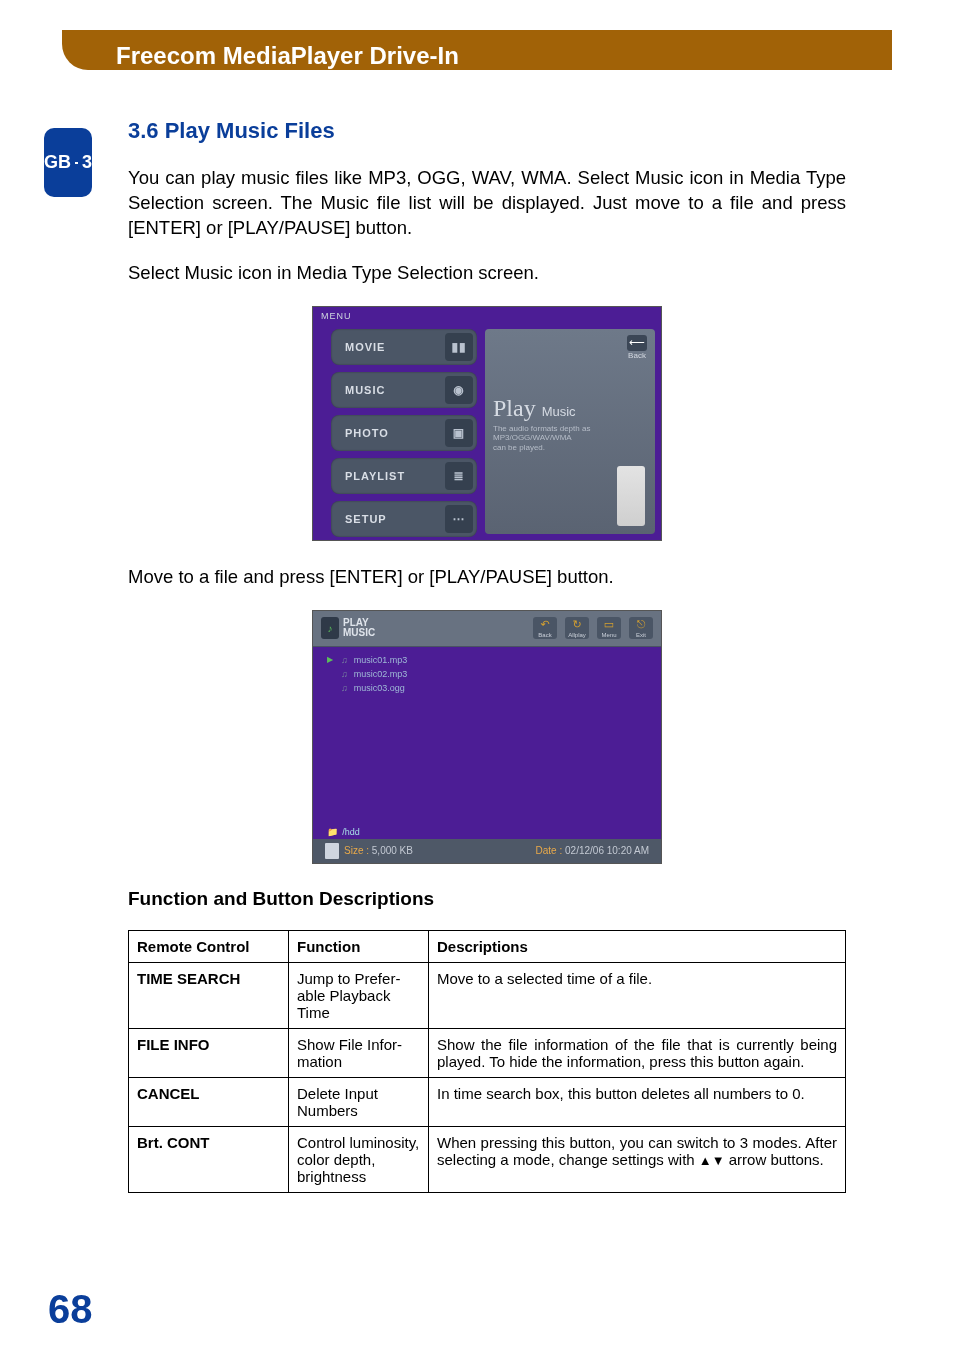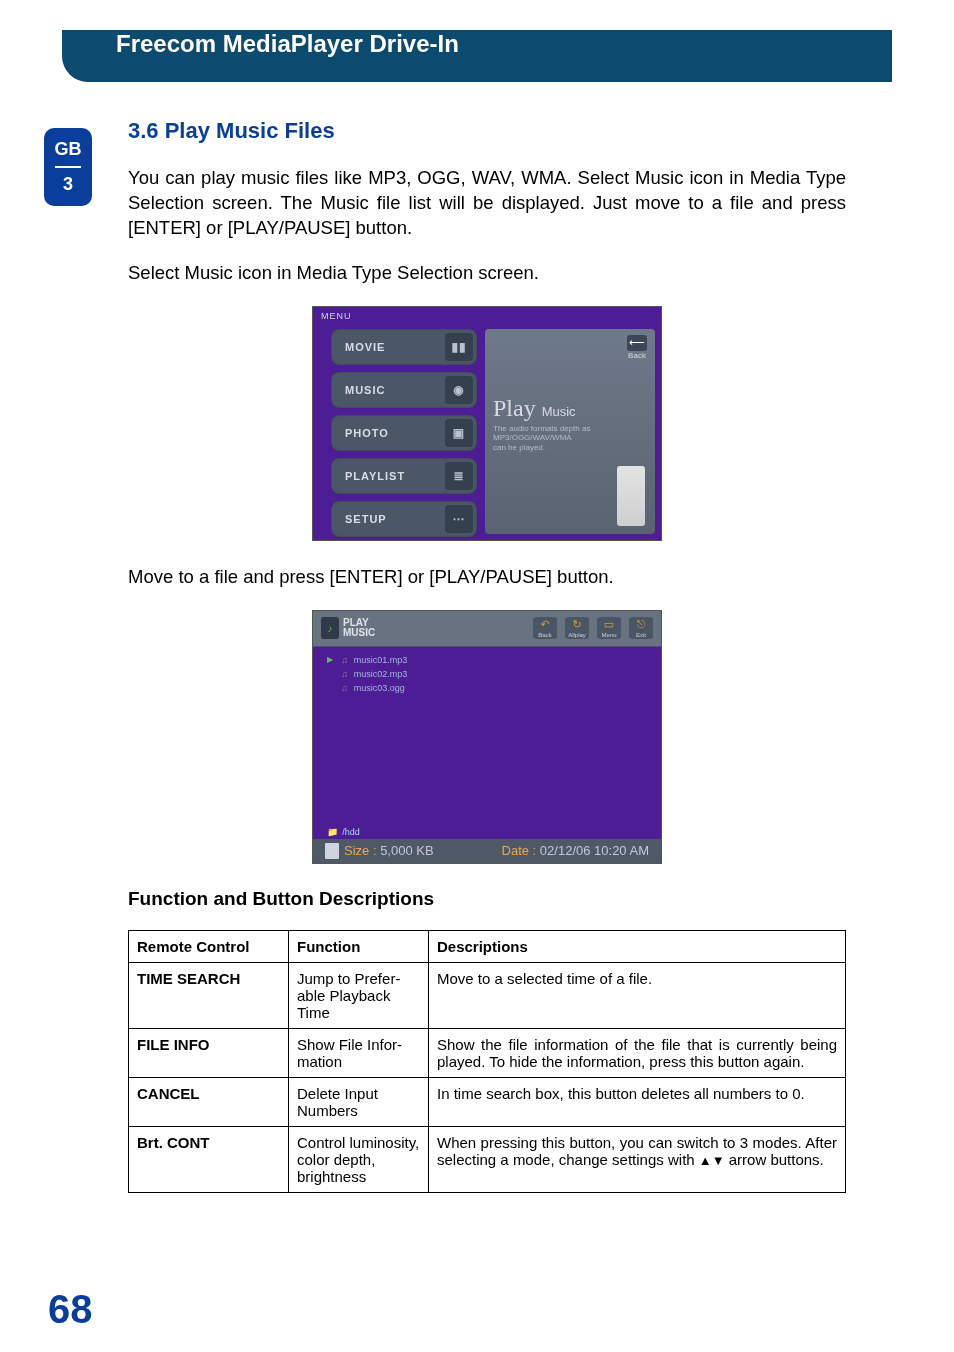--- a/index.html
+++ b/index.html
@@ -9,46 +9,46 @@
     height: 1352px;
     background: #fff;
     position: relative;
     color: #000;
   }
   .header-bar {
     position: absolute;
     top: 30px;
     left: 62px;
     width: 830px;
-    height: 52px;
-    background: #0c4a6e;
+    height: 40px;
+    background: #a16207;
     border-radius: 0 0 0 26px;
     display: flex;
-    align-items: flex-start;
+    align-items: flex-end;
     padding-left: 54px;
   }
   .header-title {
     color: #fff;
     font-weight: bold;
     font-size: 24px;
   }
   .side-tab {
     position: absolute;
     top: 128px;
     left: 44px;
     width: 48px;
-    height: 78px;
+    height: 69px;
     background: #0a3e9a;
     border-radius: 10px;
     color: #fff;
     font-weight: bold;
     font-size: 18px;
     text-align: center;
     display: flex;
-    flex-direction: column;
+    flex-direction: row;
     align-items: center;
     justify-content: center;
     gap: 4px;
   }
   .side-tab .divider { width: 26px; height: 2px; background: #fff; margin: 2px 0; }
   .content {
     position: absolute;
     top: 118px;
     left: 128px;
     width: 718px;
@@ -135,21 +135,21 @@
   .shot2 .filelist { padding: 6px 14px; }
   .shot2 .file-row { display:flex; align-items:center; gap:6px; color:#9fb9d6; font-size:9px; padding:2px 0;}
   .shot2 .file-row .play{color:#5bbf5b;font-size:8px;width:8px;}
   .shot2 .file-row .icon{color:#7a8aa0;font-size:9px;}
   .shot2 .pathbar {
     position:absolute; bottom:26px; left:14px; right:14px; color:#a9dfe9; font-size:9px;
     display:flex;align-items:center;gap:4px;
   }
   .shot2 .infobar {
     position:absolute; bottom:0; left:0; right:0; height:24px; background:#4e5867;
-    display:flex; align-items:center; padding:0 12px; color:#c3c9d3; font-size:13px; gap:5px;
+    display:flex; align-items:center; padding:0 12px; color:#c3c9d3; font-size:10px; gap:5px;
   }
   .shot2 .infobar .doc{width:14px;height:16px;background:#cfd5df;border-radius:1px;}
   .shot2 .infobar .size .lbl, .shot2 .infobar .date .lbl{color:#e8a94a;}
   .shot2 .infobar .spacer{flex:1;}
   
   .subheading {
     font-weight: bold;
     font-size: 19px;
     margin: 14px 0 20px 0;
   }

